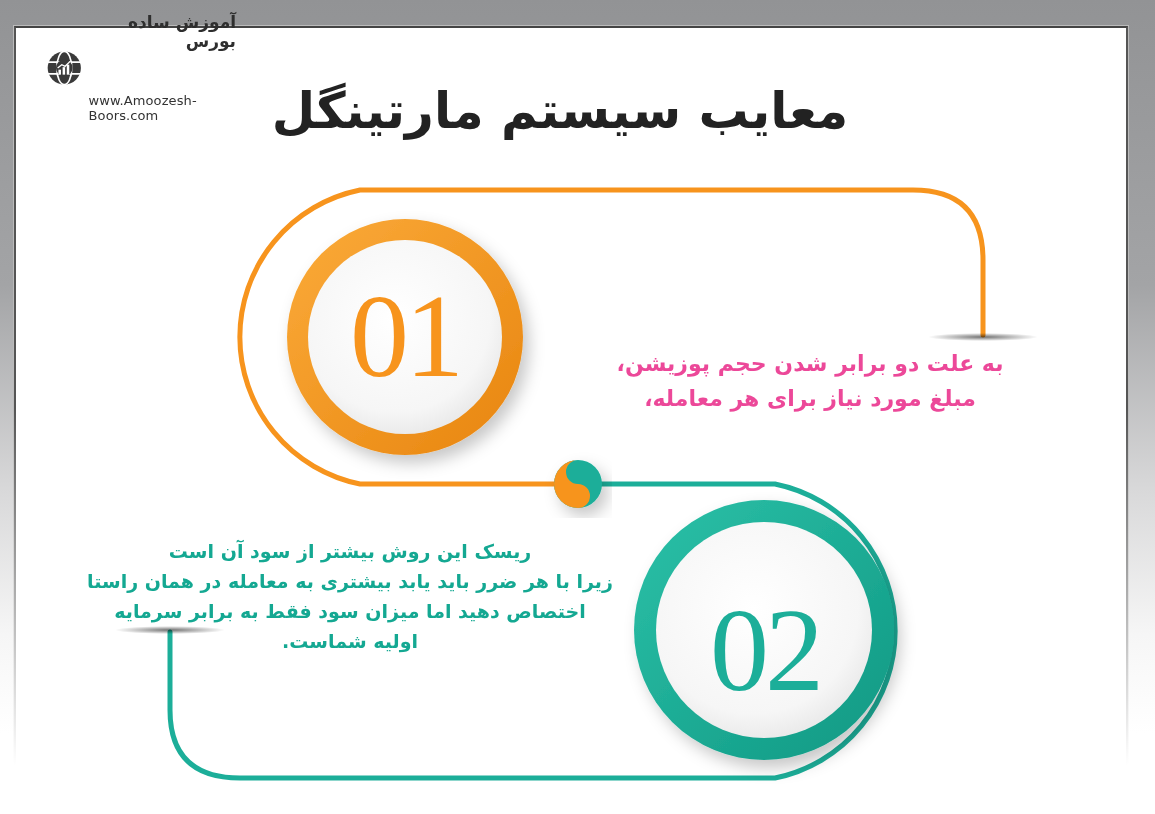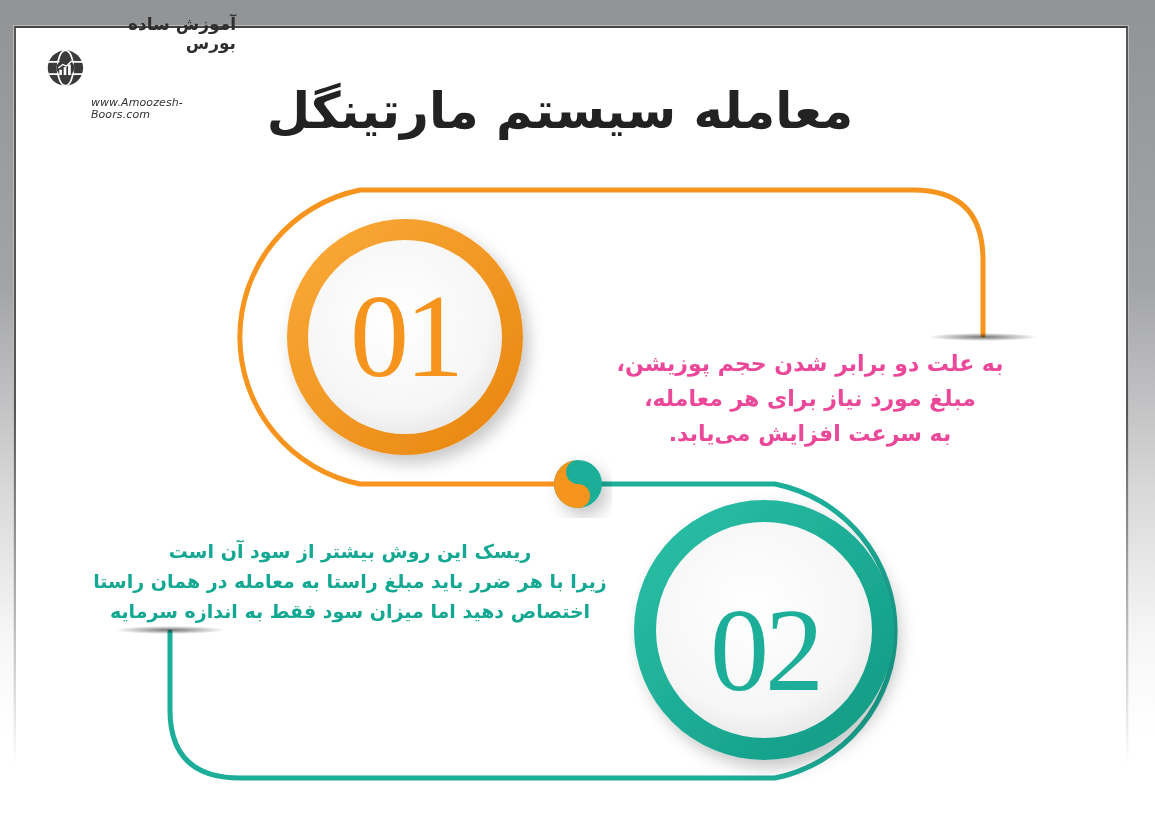--- a/index.html
+++ b/index.html
@@ -20,21 +20,21 @@
       content: ""; position: absolute; left: -3px; right: -3px; bottom: 0; height: 420px;
       background: linear-gradient(to bottom, rgba(255,255,255,0), #ffffff 85%);
       pointer-events: none;
     }
     .logo {
       position: absolute; left: 46px; top: 44px; width: 190px; height: 48px;
       display: flex; align-items: center; gap: 6px; z-index: 3;
     }
     .logo-text { display: flex; flex-direction: column; align-items: flex-start; line-height: 1.1; gap: 44px; }
     .logo-fa { font-size: 17px; font-weight: bold; color: #2e2e2e; direction: rtl; }
-    .logo-url { font-size: 11px; color: #333; letter-spacing: 0.1px; font-style: italic; }
+    .logo-url { font-size: 13px; color: #333; letter-spacing: 0.1px; }
     .title {
       position: absolute; left: 200px; top: 82px; width: 720px; text-align: center;
       font-size: 50px; font-weight: bold; color: #222; direction: rtl; z-index: 3;
       letter-spacing: 1px;
     }
     svg.art { position: absolute; left: 0; top: 0; z-index: 2; }
     .num {
       position: absolute; font-family: Liberation Serif, serif; font-weight: 200;
       font-size: 118px; line-height: 1; text-align: center; z-index: 4; letter-spacing: -4px;
     }
@@ -62,21 +62,21 @@
     <rect x="20" y="21" width="3" height="9" fill="#fff"></rect>
     <rect x="25" y="18" width="3" height="12" fill="#fff"></rect>
     <polyline points="14,22 19,18 23,20 29,14" fill="none" stroke="#fff" stroke-width="1.6"></polyline>
   </svg>
   <div class="logo-text">
     <span class="logo-fa">آموزش ساده بورس</span>
     <span class="logo-url">www.Amoozesh-Boors.com</span>
   </div>
 </div>
 
-<div class="title">معامله سیستم مارتینگل</div>
+<div class="title">معایب سیستم مارتینگل</div>
 
 <svg class="art" width="1155" height="814" viewBox="0 0 1155 814">
   <defs>
     <linearGradient id="gOr" x1="0" y1="0" x2="1" y2="1">
       <stop offset="0" stop-color="#fbab3a"></stop>
       <stop offset="1" stop-color="#e8850f"></stop>
     </linearGradient>
     <linearGradient id="gTe" x1="0" y1="0" x2="1" y2="1">
       <stop offset="0" stop-color="#2cc1a8"></stop>
       <stop offset="1" stop-color="#0f9883"></stop>
@@ -117,20 +117,20 @@
     <path d="M 578 460 A 24 24 0 0 0 578 508 A 12 12 0 0 0 578 484 A 12 12 0 0 1 578 460 Z" fill="#f7941d"></path>
   </g>
 </svg>
 
 <div class="num num1">01</div>
 <div class="num num2">02</div>
 
 <div class="para para1">
   <div>به علت دو برابر شدن حجم پوزیشن،</div>
   <div>مبلغ مورد نیاز برای هر معامله،</div>
-  <div>به سرعت افزایش می‌یابد.</div>
 </div>
 
 <div class="para para2">
   <div>ریسک این روش بیشتر از سود آن است</div>
-  <div>زیرا با هر ضرر باید مبلغ راستا به معامله در همان راستا</div>
-  <div>اختصاص دهید اما میزان سود فقط به اندازه سرمایه</div>
+  <div>زیرا با هر ضرر باید یابد بیشتری به معامله در همان راستا</div>
+  <div>اختصاص دهید اما میزان سود فقط به برابر سرمایه</div>
+  <div>اولیه شماست.</div>
 </div>
 
 </body></html>

